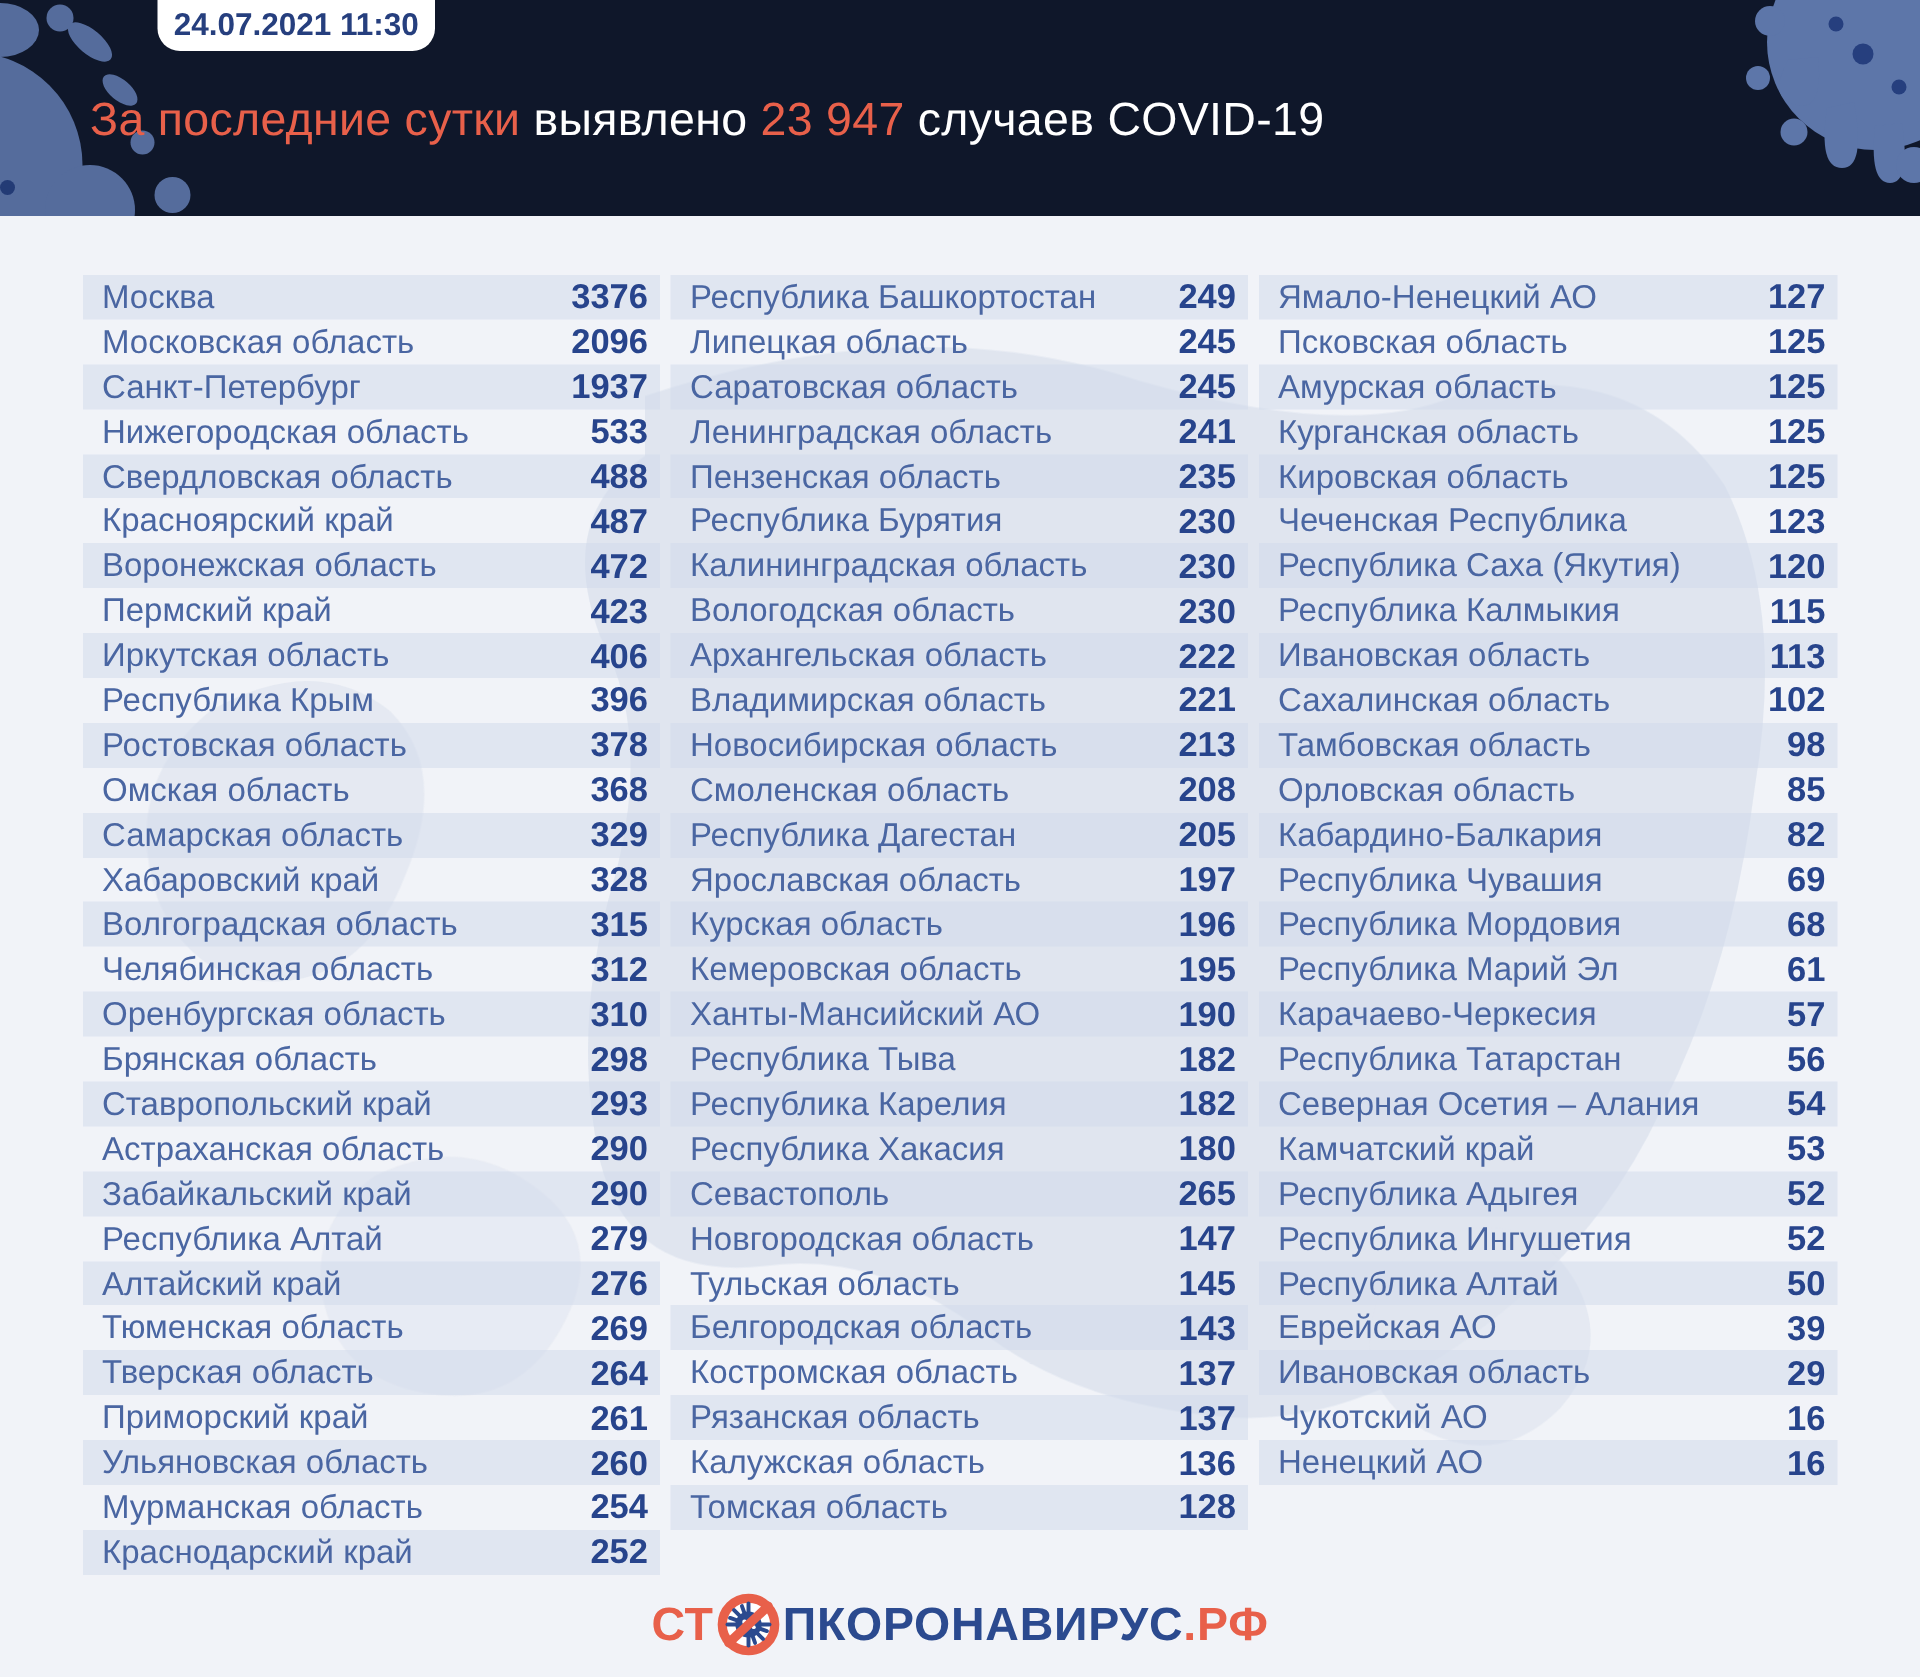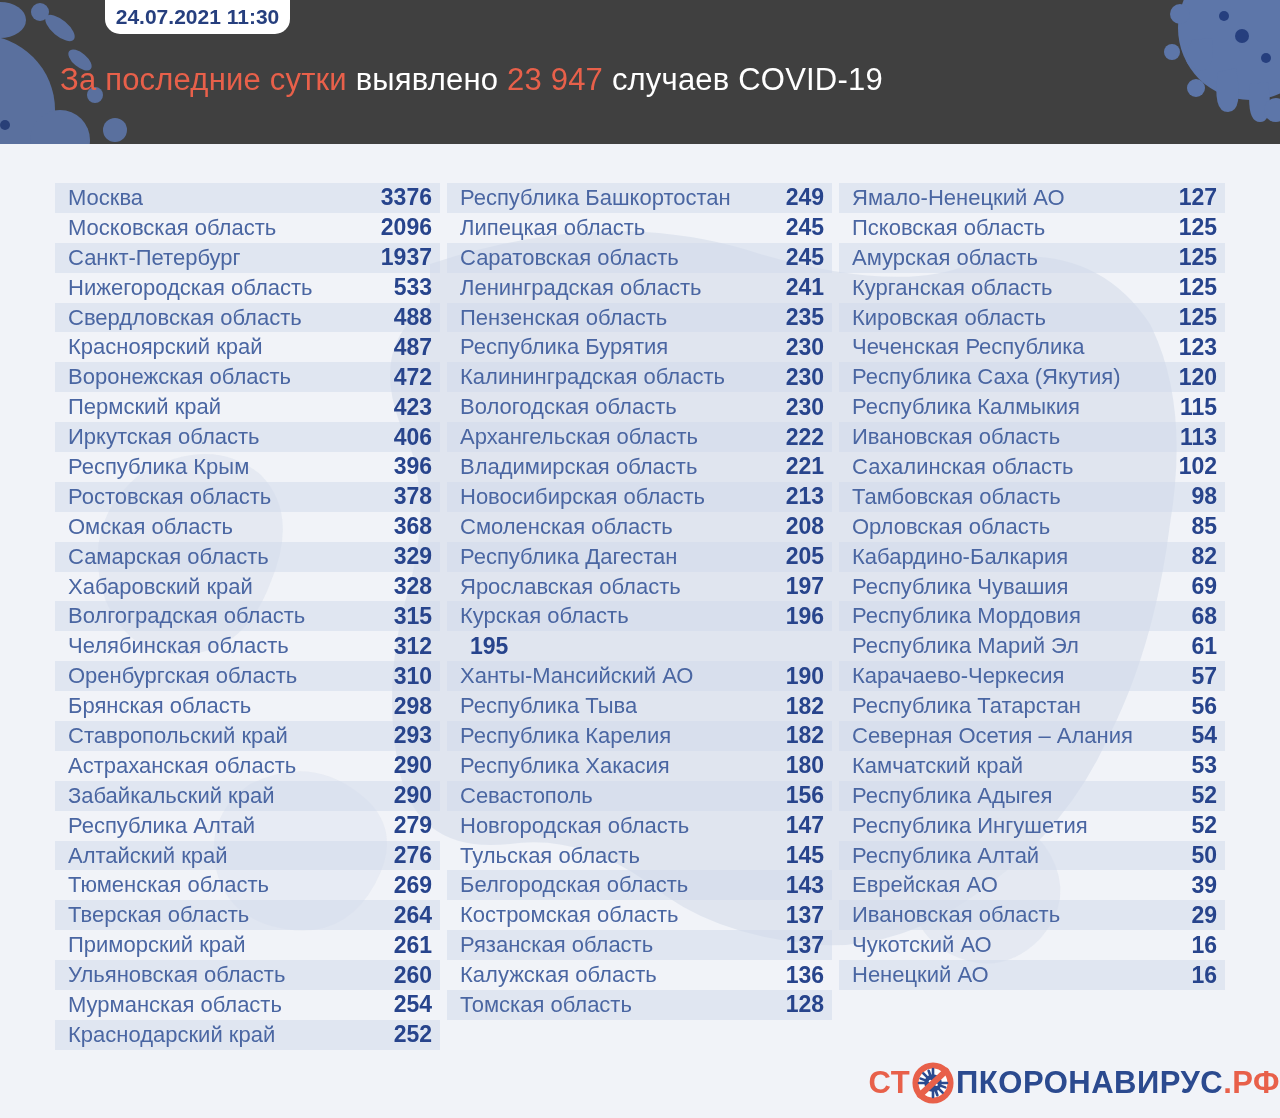--- a/index.html
+++ b/index.html
@@ -4,21 +4,21 @@
 <style>
   html,body{margin:0;padding:0;}
   body{
     width:1280px;height:1118px;position:relative;overflow:hidden;
     background:#f1f3f8;
     font-family:"Liberation Sans", sans-serif;
   }
   
   .header{
     position:absolute;left:0;top:0;width:1280px;height:144px;
-    background:#404040;overflow:hidden;z-index:2;
+    background:#0f172a;overflow:hidden;z-index:2;
   }
   .header svg.blob{position:absolute;}
   .date-badge{
     position:absolute;left:105px;top:0;width:185px;height:34px;
     background:#ffffff;border-radius:0 0 15px 15px;
     display:flex;align-items:center;justify-content:center;
     color:#263f7e;font-size:21px;font-weight:bold;z-index:3;
   }
   .title{
     position:absolute;left:60px;top:62px;white-space:nowrap;
@@ -41,21 +41,21 @@
   .row.striped{background:rgba(210,219,235,0.55);}
   .region{
     color:#4a66a2;font-size:22px;white-space:nowrap;overflow:hidden;
   }
   .value{
     color:#27448c;font-size:23px;font-weight:bold;white-space:nowrap;padding-left:10px;
   }
   
   .footer{
     position:absolute;left:0;top:1058px;width:1280px;height:50px;
-    display:flex;align-items:center;justify-content:flex-end;z-index:1;
+    display:flex;align-items:center;justify-content:center;z-index:1;
   }
   .logo{
     display:flex;align-items:center;font-size:31px;font-weight:bold;letter-spacing:0.5px;
   }
   .logo .orange{color:#e8604a;}
   .logo .navy{color:#2b4a8f;}
   .logo svg{margin:0 2px;display:block;}
 </style>
 </head>
 <body>
@@ -283,41 +283,42 @@
     </div>
     <div class="row">
       <span class="region">Ярославская область</span>
       <span class="value">197</span>
     </div>
     <div class="row striped">
       <span class="region">Курская область</span>
       <span class="value">196</span>
     </div>
     <div class="row">
+      <span class="region">Кемеровская область</span>
       <span class="value">195</span>
     </div>
     <div class="row striped">
       <span class="region">Ханты-Мансийский АО</span>
       <span class="value">190</span>
     </div>
     <div class="row">
       <span class="region">Республика Тыва</span>
       <span class="value">182</span>
     </div>
     <div class="row striped">
       <span class="region">Республика Карелия</span>
       <span class="value">182</span>
     </div>
     <div class="row">
       <span class="region">Республика Хакасия</span>
       <span class="value">180</span>
     </div>
     <div class="row striped">
       <span class="region">Севастополь</span>
-      <span class="value">156</span>
+      <span class="value">265</span>
     </div>
     <div class="row">
       <span class="region">Новгородская область</span>
       <span class="value">147</span>
     </div>
     <div class="row">
       <span class="region">Тульская область</span>
       <span class="value">145</span>
     </div>
     <div class="row striped">

